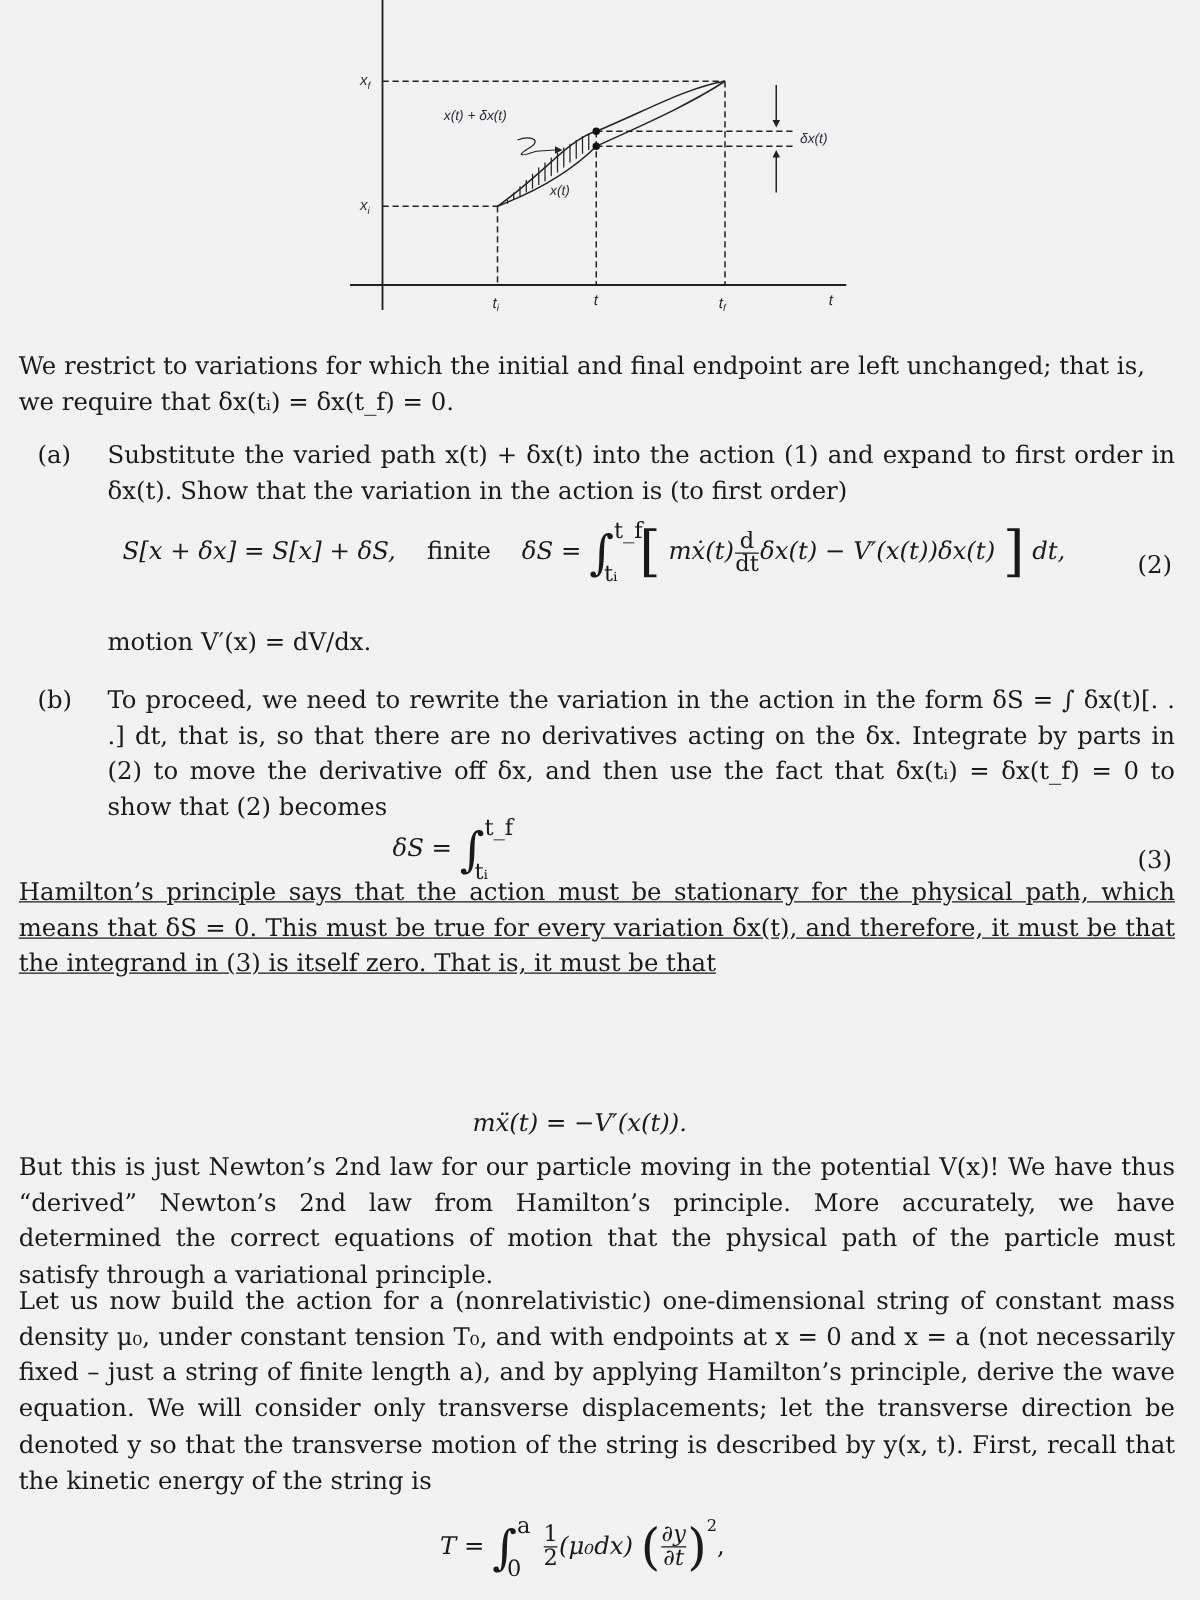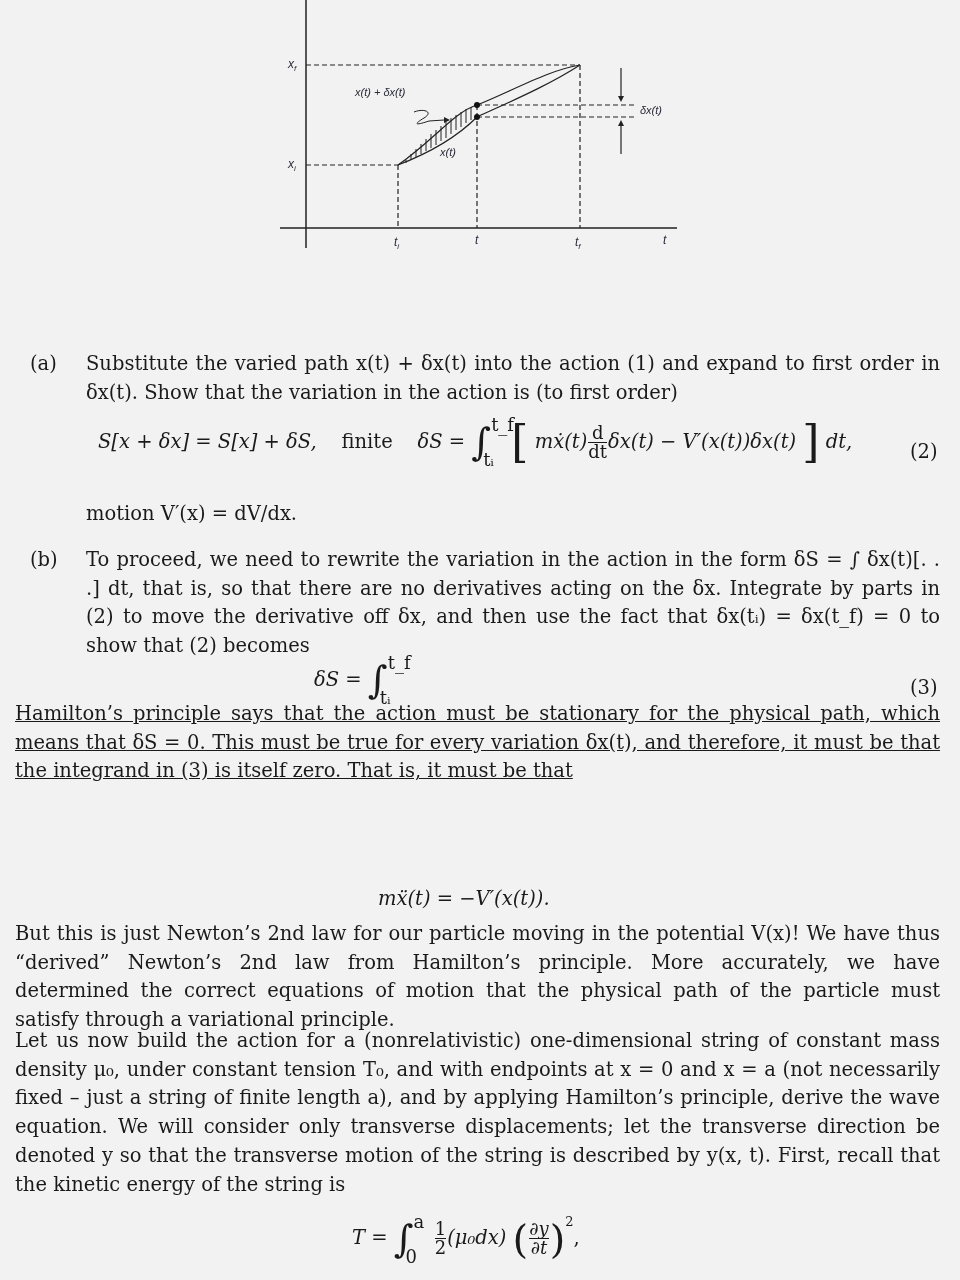--- a/index.html
+++ b/index.html
@@ -83,20 +83,22 @@
     <text x="471" y="244" font-size="12">t</text>
     <text x="571" y="246" font-size="12"><tspan>t</tspan><tspan font-size="8" dy="3">f</tspan></text>
     <text x="659" y="244" font-size="12">t</text>
     <text x="351" y="96" font-size="11">x(t) + δx(t)</text>
     <text x="436" y="156" font-size="11">x(t)</text>
     <text x="636" y="114" font-size="11">δx(t)</text>
   </svg>
 </div>
 
 <div class="txt" style="top:279px;">
+  <p>We restrict to variations for which the initial and final endpoint are left unchanged; that is,</p>
+  <p>we require that δx(tᵢ) = δx(t_f) = 0.</p>
 </div>
 
 <div class="item" style="top:350px;">
   <span class="lbl">(a)</span>
   <div class="body">Substitute the varied path x(t) + δx(t) into the action (1) and expand to first order in δx(t). Show that the variation in the action is (to first order)</div>
 </div>
 
 <div class="eq" style="left:98px; top:420px;">
   <span class="m">S[x + δx] = S[x] + δS,</span>
   &nbsp;&nbsp;&nbsp;<span>finite</span>&nbsp;&nbsp;&nbsp;

